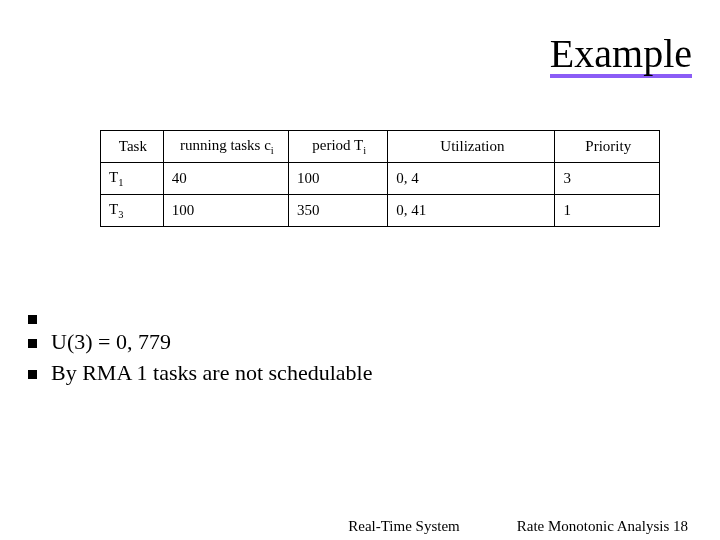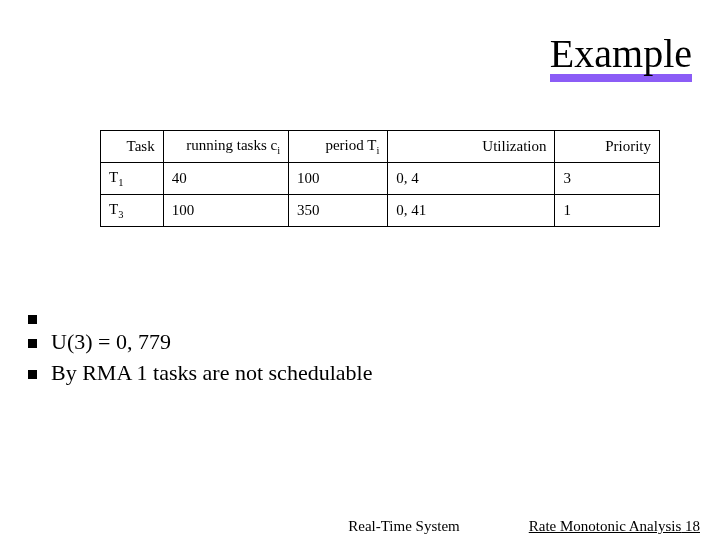--- a/index.html
+++ b/index.html
@@ -11,42 +11,42 @@
     font-family: "Times New Roman", Times, serif;
     color: #000;
     position: relative;
     box-sizing: border-box;
   }
   .title {
     position: absolute;
     top: 34px;
     right: 28px;
     font-size: 40px;
-    border-bottom: 8px solid #8b5cf6;
+    border-bottom: 4px solid #8b5cf6;
     padding-bottom: 0;
     line-height: 1;
   }
   .table-wrap {
     position: absolute;
     top: 130px;
     left: 100px;
     width: 560px;
   }
   table {
     border-collapse: collapse;
     width: 100%;
   }
   th, td {
     border: 1.5px solid #000;
     padding: 6px 8px;
     font-size: 15px;
     font-weight: normal;
     vertical-align: middle;
   }
-  th { text-align: right; padding-left: 10px; }
+  th { text-align: center; padding-left: 10px; }
   td.num { text-align: left; }
   .sub { font-size: 0.7em; vertical-align: sub; }
   col.c0 { width: 60px; }
   col.c1 { width: 120px; }
   col.c2 { width: 95px; }
   col.c3 { width: 160px; }
   col.c4 { width: 100px; }
 
   .bullets {
     position: absolute;
@@ -77,22 +77,21 @@
   }
   .footer .center {
     position: absolute;
     left: 0;
     width: 100%;
     text-align: center;
     padding-left: 44px;
   }
   .footer .right {
     position: absolute;
-    right: 20px;
-    text-decoration: underline;
+    right: 32px;
   }
 </style>
 </head>
 <body>
 
 <div class="title">Example</div>
 
 <div class="table-wrap">
 <table>
   <colgroup>

